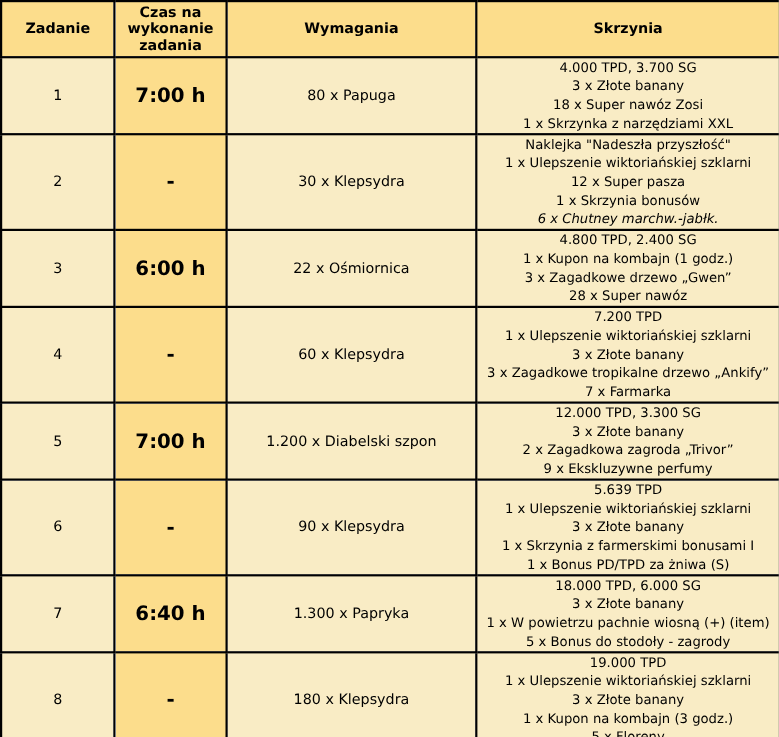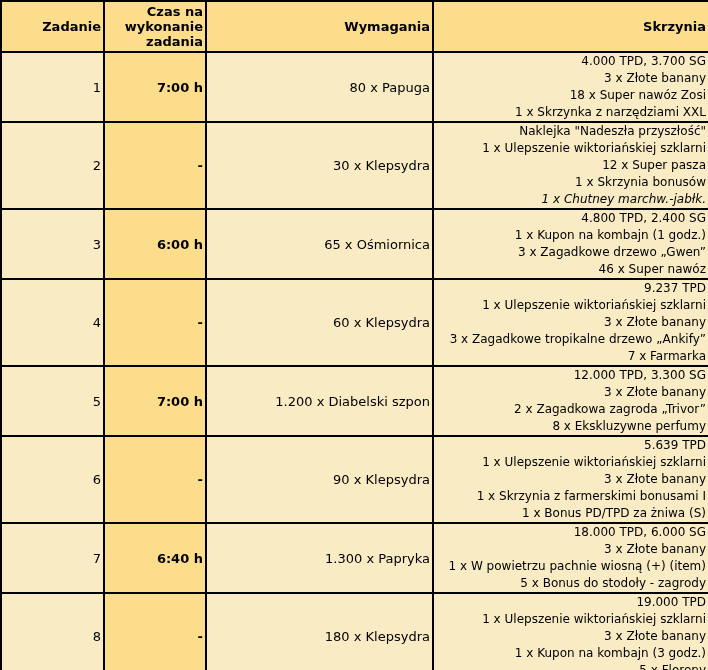--- a/index.html
+++ b/index.html
@@ -11,39 +11,39 @@
   }
   table.quest{
     border-collapse:collapse;
     table-layout:fixed;
     width:708px;
     height:670px;
   }
   table.quest th,
   table.quest td{
     border:2px solid #000;
-    text-align:right;
+    text-align:center;
     vertical-align:middle;
     padding:0 2px;
     overflow:hidden;
   }
   table.quest th{
     background:var(--header-bg,#FCDD8C);
     font-size:13px;
     font-weight:bold;
     line-height:15px;
   }
   td.cell{
     background:var(--cell-bg,#F9ECC5);
     font-size:13px;
   }
   td.time{
     background:var(--header-bg,#FCDD8C);
     font-weight:bold;
-    font-size:13px;
+    font-size:18px;
   }
   .reward-line{
     font-size:12px;
     line-height:17px;
     white-space:nowrap;
   }
   .italic{ font-style:italic; }
   
   tr.hdr{ height:51px; }
   tr.h4{ height:70px; }
@@ -83,58 +83,58 @@
 
   <tr class="h5">
     <td class="cell">2</td>
     <td class="time">-</td>
     <td class="cell">30 x Klepsydra</td>
     <td class="cell">
       <div class="reward-line">Naklejka "Nadeszła przyszłość"</div>
       <div class="reward-line">1 x Ulepszenie wiktoriańskiej szklarni</div>
       <div class="reward-line">12 x Super pasza</div>
       <div class="reward-line">1 x Skrzynia bonusów</div>
-      <div class="reward-line italic">1 x Chutney marchw.-jabłk.</div>
+      <div class="reward-line italic">6 x Chutney marchw.-jabłk.</div>
     </td>
   </tr>
 
   <tr class="h4">
     <td class="cell">3</td>
     <td class="time">6:00 h</td>
-    <td class="cell">65 x Ośmiornica</td>
+    <td class="cell">22 x Ośmiornica</td>
     <td class="cell">
       <div class="reward-line">4.800 TPD, 2.400 SG</div>
       <div class="reward-line">1 x Kupon na kombajn (1 godz.)</div>
       <div class="reward-line">3 x Zagadkowe drzewo „Gwen”</div>
-      <div class="reward-line">46 x Super nawóz</div>
+      <div class="reward-line">28 x Super nawóz</div>
     </td>
   </tr>
 
   <tr class="h5">
     <td class="cell">4</td>
     <td class="time">-</td>
     <td class="cell">60 x Klepsydra</td>
     <td class="cell">
-      <div class="reward-line">9.237 TPD</div>
+      <div class="reward-line">7.200 TPD</div>
       <div class="reward-line">1 x Ulepszenie wiktoriańskiej szklarni</div>
       <div class="reward-line">3 x Złote banany</div>
       <div class="reward-line">3 x Zagadkowe tropikalne drzewo „Ankify”</div>
       <div class="reward-line">7 x Farmarka</div>
     </td>
   </tr>
 
   <tr class="h4">
     <td class="cell">5</td>
     <td class="time">7:00 h</td>
     <td class="cell">1.200 x Diabelski szpon</td>
     <td class="cell">
       <div class="reward-line">12.000 TPD, 3.300 SG</div>
       <div class="reward-line">3 x Złote banany</div>
       <div class="reward-line">2 x Zagadkowa zagroda „Trivor”</div>
-      <div class="reward-line">8 x Ekskluzywne perfumy</div>
+      <div class="reward-line">9 x Ekskluzywne perfumy</div>
     </td>
   </tr>
 
   <tr class="h5">
     <td class="cell">6</td>
     <td class="time">-</td>
     <td class="cell">90 x Klepsydra</td>
     <td class="cell">
       <div class="reward-line">5.639 TPD</div>
       <div class="reward-line">1 x Ulepszenie wiktoriańskiej szklarni</div>

